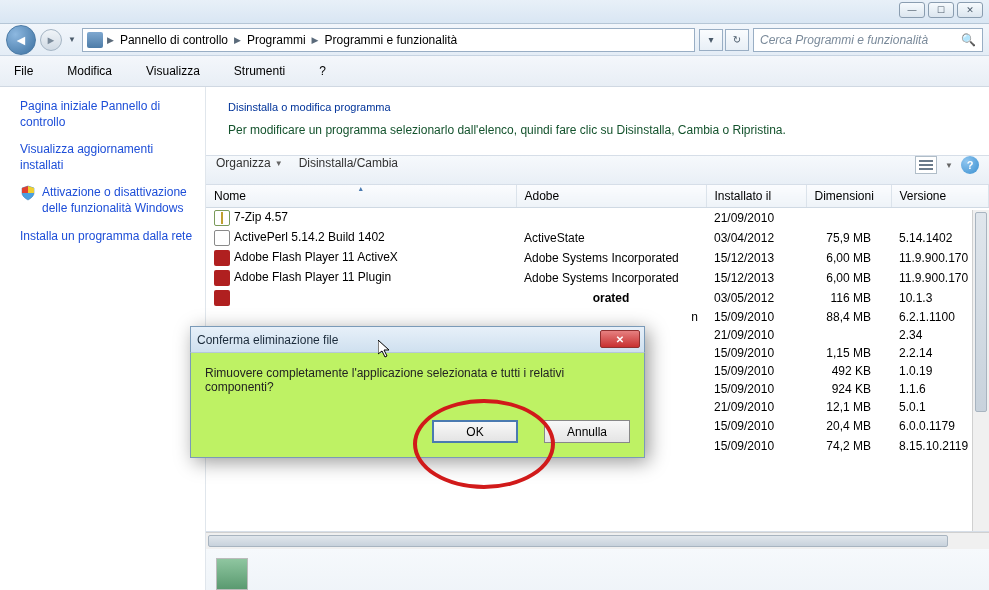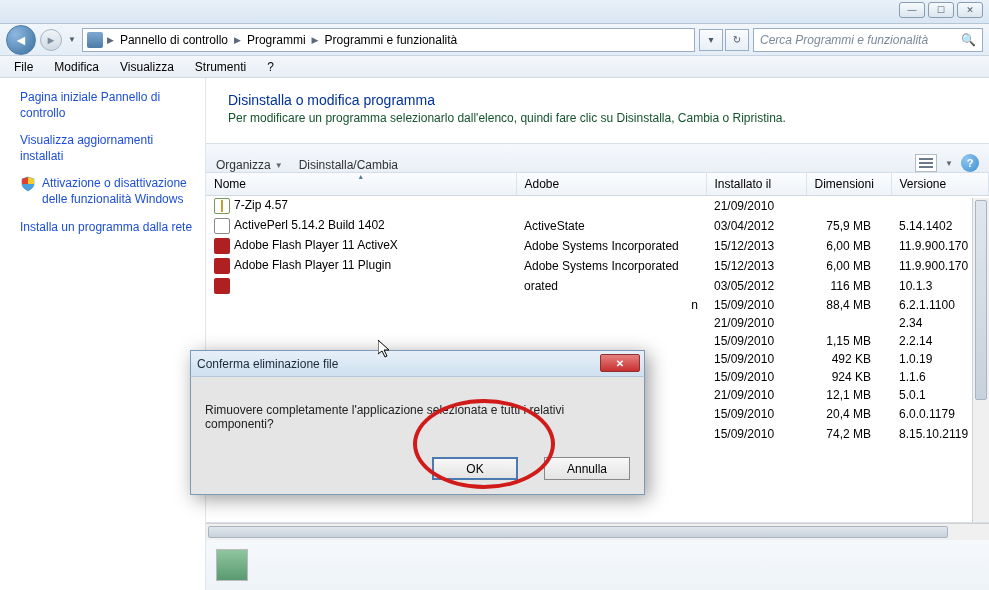--- a/index.html
+++ b/index.html
@@ -18,36 +18,36 @@
 .breadcrumb { flex:1; height:24px; background:#fff; border:1px solid #99aec4; display:flex; align-items:center; padding:0 4px; gap:2px; }
 .bc-icon { width:16px; height:16px; background: linear-gradient(#7fa8d0,#4d7ca8); border-radius:2px; }
 .bc-sep { color:#5a6a7a; font-size:9px; padding:0 2px; }
 .bc-item { color:#000; padding:0 2px; cursor:pointer; }
 .addr-buttons { display:flex; gap:2px; }
 .addr-btn { width:24px; height:22px; border:1px solid #99aec4; background:linear-gradient(#fafcfe,#e8eff6); display:flex; align-items:center; justify-content:center; font-size:10px; color:#4a5a6a; }
 .search-box { width:230px; height:24px; background:#fff; border:1px solid #99aec4; display:flex; align-items:center; padding:0 6px; color:#7a8a9a; font-style:italic; position:relative; }
 .search-box .mag { position:absolute; right:6px; color:#5a6a7a; font-style:normal; font-size:12px; }
 
 
-.menubar { height:22px; background:linear-gradient(#f4f7fb,#e8eef5); border-bottom:1px solid #d0d8e2; display:flex; align-items:center; padding:0 6px; gap:5px; }
+.menubar { height:31px; background:linear-gradient(#f4f7fb,#e8eef5); border-bottom:1px solid #d0d8e2; display:flex; align-items:center; padding:0 6px; gap:18px; }
 .menu-item { padding: 3px 8px; cursor:pointer; }
 
 
 .main { display:flex; height: calc(590px - 24px - 32px - 22px); }
 .sidebar { width:206px; background:#fff; border-right:1px solid #e0e6ec; padding:12px 8px 12px 20px; }
 .side-link { color:#1d4ed8; margin-bottom:12px; cursor:pointer; line-height:1.3; display:flex; gap:6px; }
 .side-link .shield { width:16px; height:16px; flex-shrink:0; }
 .shield svg { width:16px; height:16px; }
 
 .content { flex:1; display:flex; flex-direction:column; background:#fff; }
 .content-header { padding: 14px 22px 8px; }
-.content-title { color:#003399; font-size:14px; margin-bottom:3px; }
+.content-title { color:#003399; font-size:11px; margin-bottom:10px; }
 .content-desc { color:#14532d; }
 
-.toolbar { height:30px; background:linear-gradient(#f6f9fc,#e9eff6); border-top:1px solid #d6dee8; border-bottom:1px solid #d6dee8; display:flex; align-items:flex-end; padding:0 10px; gap:16px; margin-top:10px; }
+.toolbar { height:30px; background:linear-gradient(#f6f9fc,#e9eff6); border-top:1px solid #d6dee8; border-bottom:1px solid #d6dee8; display:flex; align-items:flex-start; padding:0 10px; gap:16px; margin-top:10px; }
 .tool-btn { display:flex; align-items:center; gap:4px; cursor:pointer; color:#333; }
 .tool-drop { font-size:8px; color:#666; }
 .tool-right { margin-left:auto; display:flex; align-items:center; gap:8px; }
 .view-icon { width:22px; height:18px; border:1px solid #b0bdc8; background:#fff; display:flex; align-items:center; justify-content:center; }
 .view-icon span { display:block; width:14px; height:2px; background:#6a7a8a; box-shadow: 0 4px 0 #6a7a8a, 0 -4px 0 #6a7a8a; }
 .help-icon { width:18px; height:18px; border-radius:50%; background: radial-gradient(circle at 30% 30%, #8fc6f0, #3a8fd0); color:#fff; display:flex; align-items:center; justify-content:center; font-size:11px; font-weight:bold; }
 
 
 .table-wrap { flex:1; overflow:hidden; position:relative; border-bottom:1px solid #d6dee8; }
 .table { width:100%; border-collapse:collapse; }
@@ -64,25 +64,25 @@
 
 .scrollbar-v { position:absolute; right:0; top:25px; bottom:0; width:17px; background:#f0f0f0; border-left:1px solid #d0d0d0; }
 .scrollbar-v .thumb { position:absolute; left:2px; right:2px; top:2px; height:200px; background:linear-gradient(#e0e6ec,#c8d2dc); border:1px solid #a8b4c0; border-radius:2px; }
 .scrollbar-h { height:17px; background:#f0f0f0; border-top:1px solid #d0d0d0; position:relative; }
 .scrollbar-h .thumb { position:absolute; top:2px; bottom:2px; left:2px; width:740px; background:linear-gradient(#e0e6ec,#c8d2dc); border:1px solid #a8b4c0; border-radius:2px; }
 
 .details-pane { height:50px; background:linear-gradient(#f6f9fc,#eef3f8); padding:6px 10px; display:flex; align-items:center; }
 .details-icon { width:32px; height:32px; background:linear-gradient(#8fc6a0,#5a9a70); border:1px solid #bbb; }
 
 
-.dialog-overlay { position:absolute; left:190px; top:326px; width:455px; z-index:100; box-shadow: 4px 4px 18px rgba(0,0,0,0.4); margin-top: 24px; }
+.dialog-overlay { position:absolute; left:190px; top:326px; width:455px; z-index:100; box-shadow: 4px 4px 18px rgba(0,0,0,0.4); }
 .dlg-title { height:27px; background:linear-gradient(#e7f0f9,#cfe0ef); border:1px solid #7a9ab8; border-bottom:1px solid #b5c8da; display:flex; align-items:center; padding:0 6px; position:relative; }
 .dlg-title-text { color:#1a2a3a; }
 .dlg-close { position:absolute; right:4px; top:3px; width:40px; height:18px; background:linear-gradient(#e68080,#c83030); border:1px solid #903030; border-radius:2px; color:#fff; display:flex; align-items:center; justify-content:center; font-size:10px; font-weight:bold; }
-.dlg-body { background:#e5e5e5; border:1px solid #7a9ab8; border-top:none; padding:26px 14px 14px; }
+.dlg-body { background:#bef264; border:1px solid #7a9ab8; border-top:none; padding:13px 14px 14px; }
 .dlg-msg { color:#222; margin-bottom:26px; }
 .dlg-buttons { display:flex; justify-content:flex-end; gap:26px; }
 .dlg-btn { width:86px; height:23px; border:1px solid #888; background:linear-gradient(#f8f8f8,#e4e4e4); cursor:pointer; }
 .dlg-btn.primary { border:2px solid #4a7ab0; }
 
 
 .red-ellipse { position:absolute; left:413px; top:399px; width:142px; height:90px; border:4px solid #d11a1a; border-radius:50%; z-index:200; pointer-events:none; }
 
 
 .cursor { position:absolute; left:378px; top:340px; z-index:300; pointer-events:none; font-size:18px; color:#000; }
@@ -208,21 +208,21 @@
             </tr>
             <tr class="row">
               <td><span class="prog-icon ico-flash"></span><span>Adobe Flash Player 11 Plugin</span></td>
               <td>Adobe Systems Incorporated</td>
               <td>15/12/2013</td>
               <td class="col-size">6,00 MB</td>
               <td>11.9.900.170</td>
             </tr>
             <tr class="row">
               <td><span class="prog-icon ico-flash"></span><span></span></td>
-              <td style="text-align: left;">orated</td>
+              <td style="text-align: center; font-weight: bold;">orated</td>
               <td>03/05/2012</td>
               <td class="col-size">116 MB</td>
               <td>10.1.3</td>
             </tr>
             <tr class="row">
               <td><span></span></td>
               <td style="text-align: right;">n</td>
               <td>15/09/2010</td>
               <td class="col-size">88,4 MB</td>
               <td>6.2.1.1100</td>

